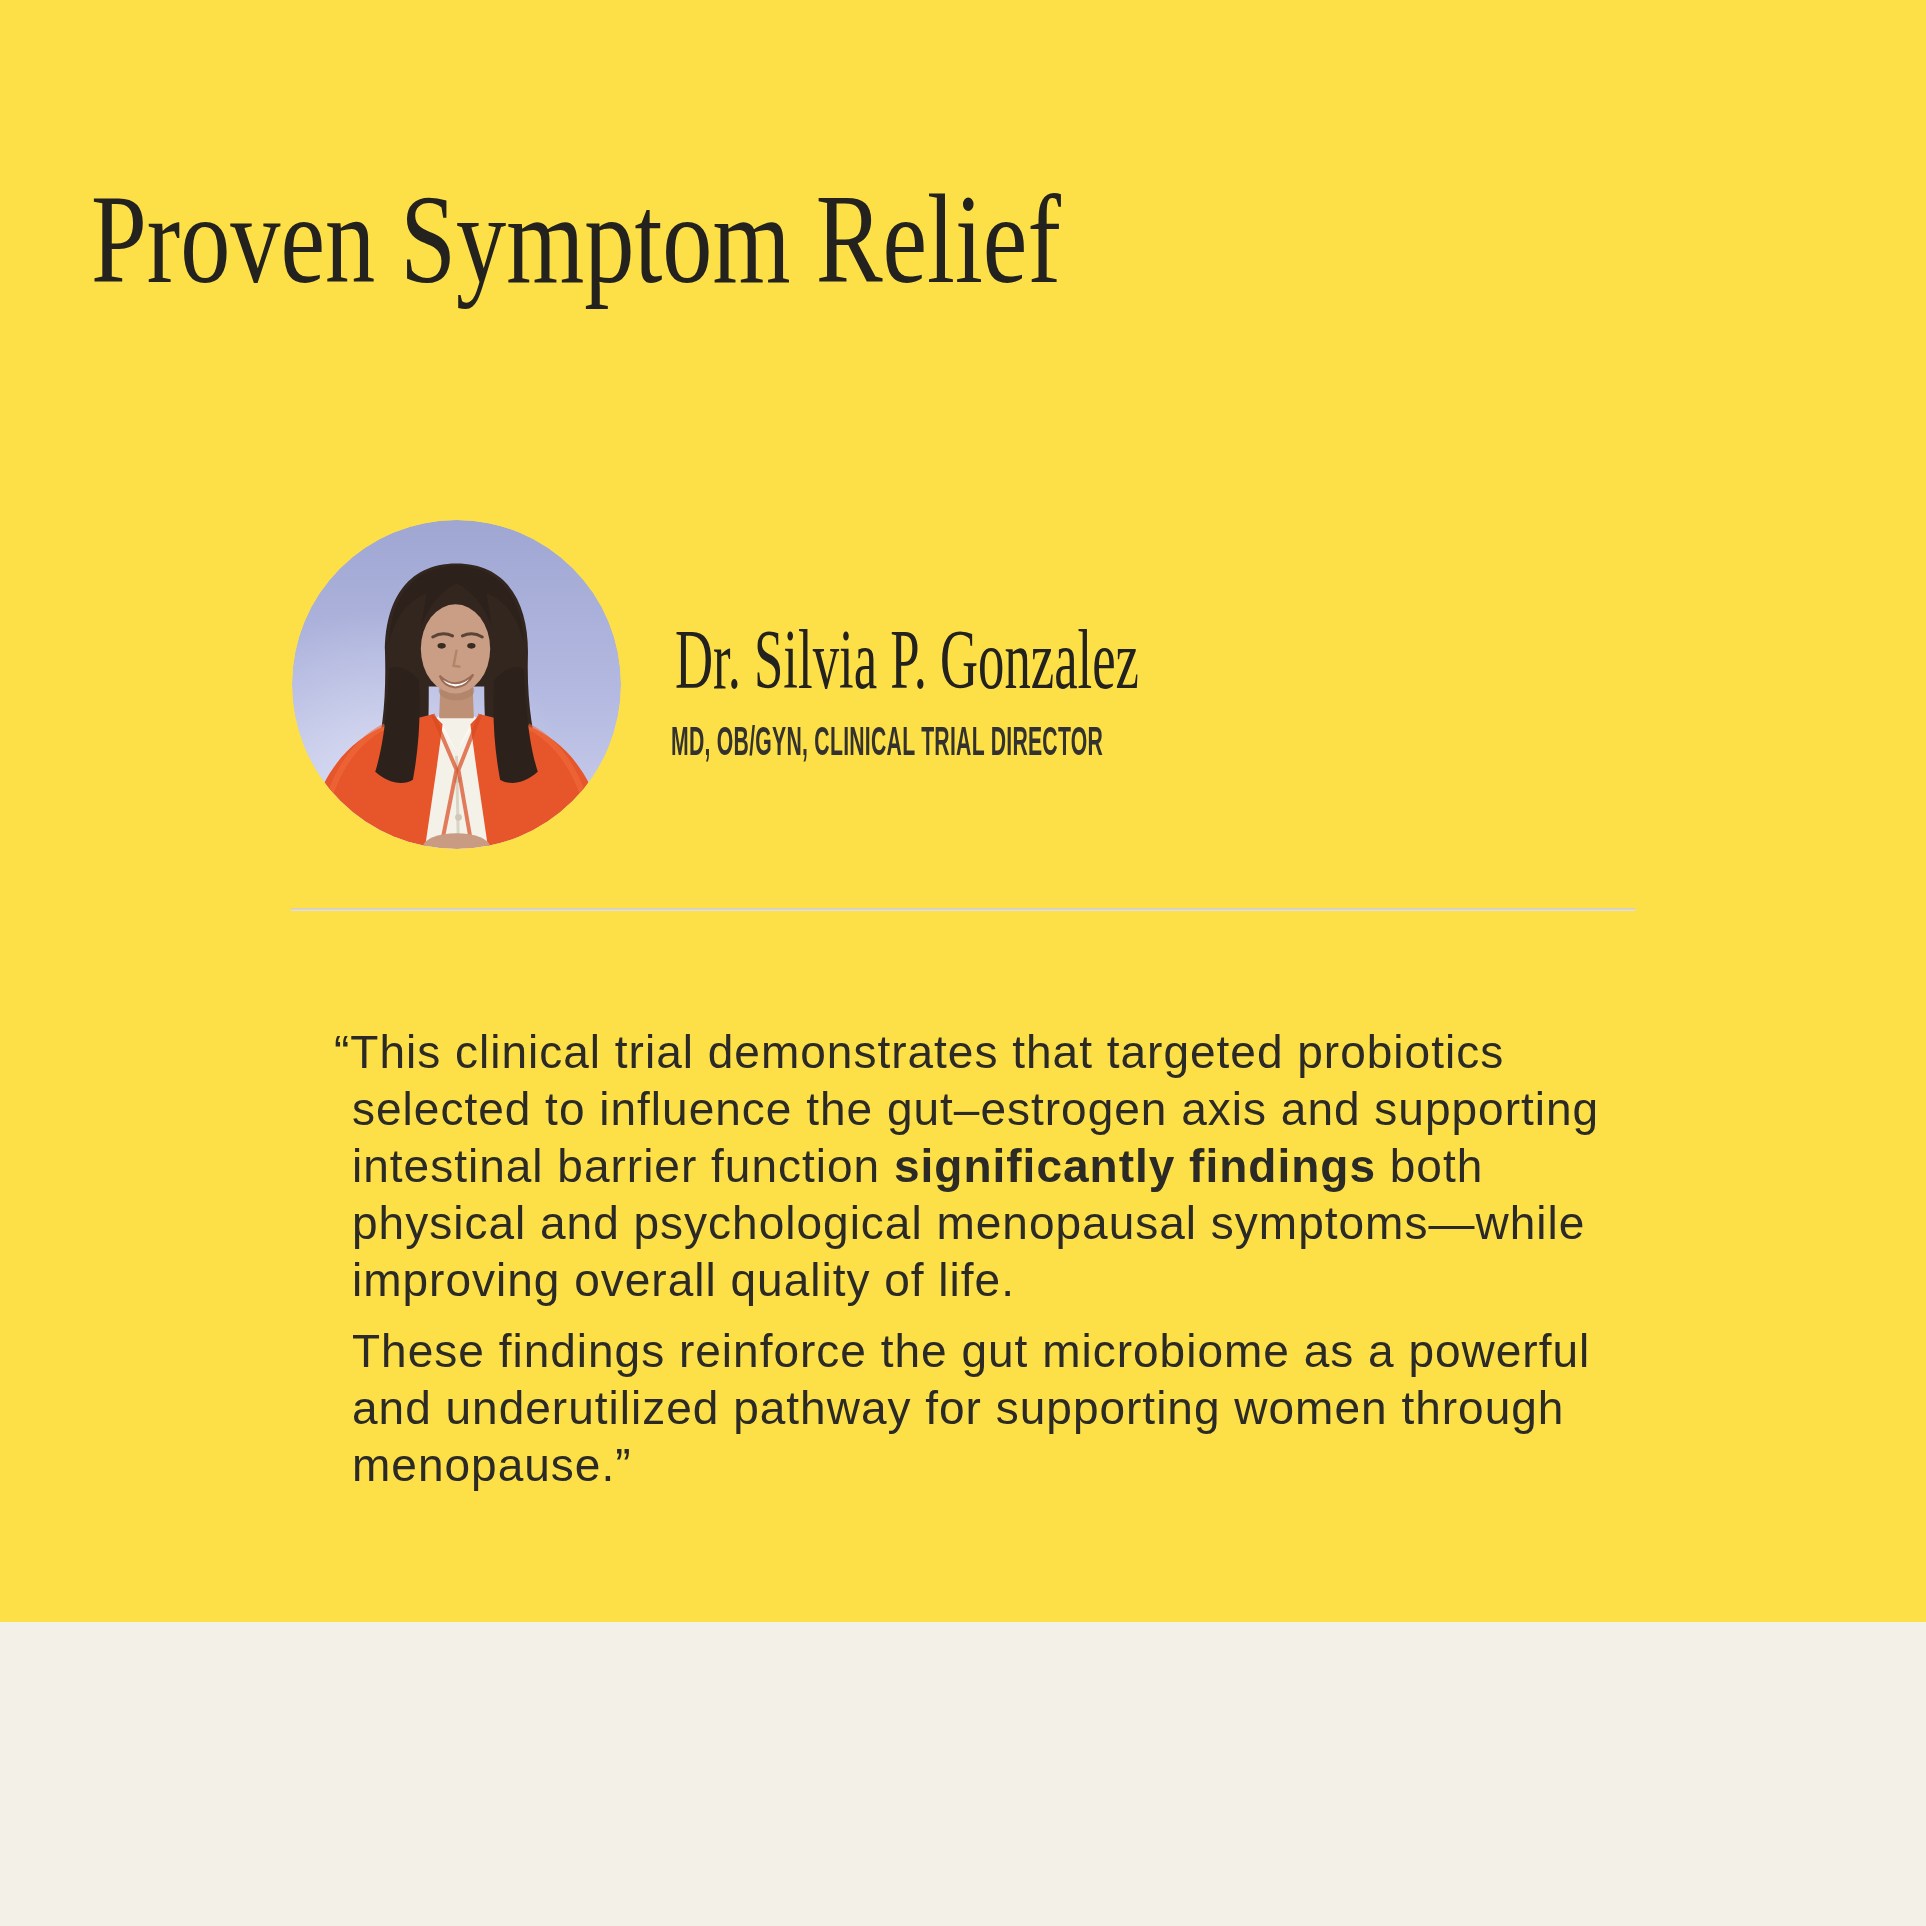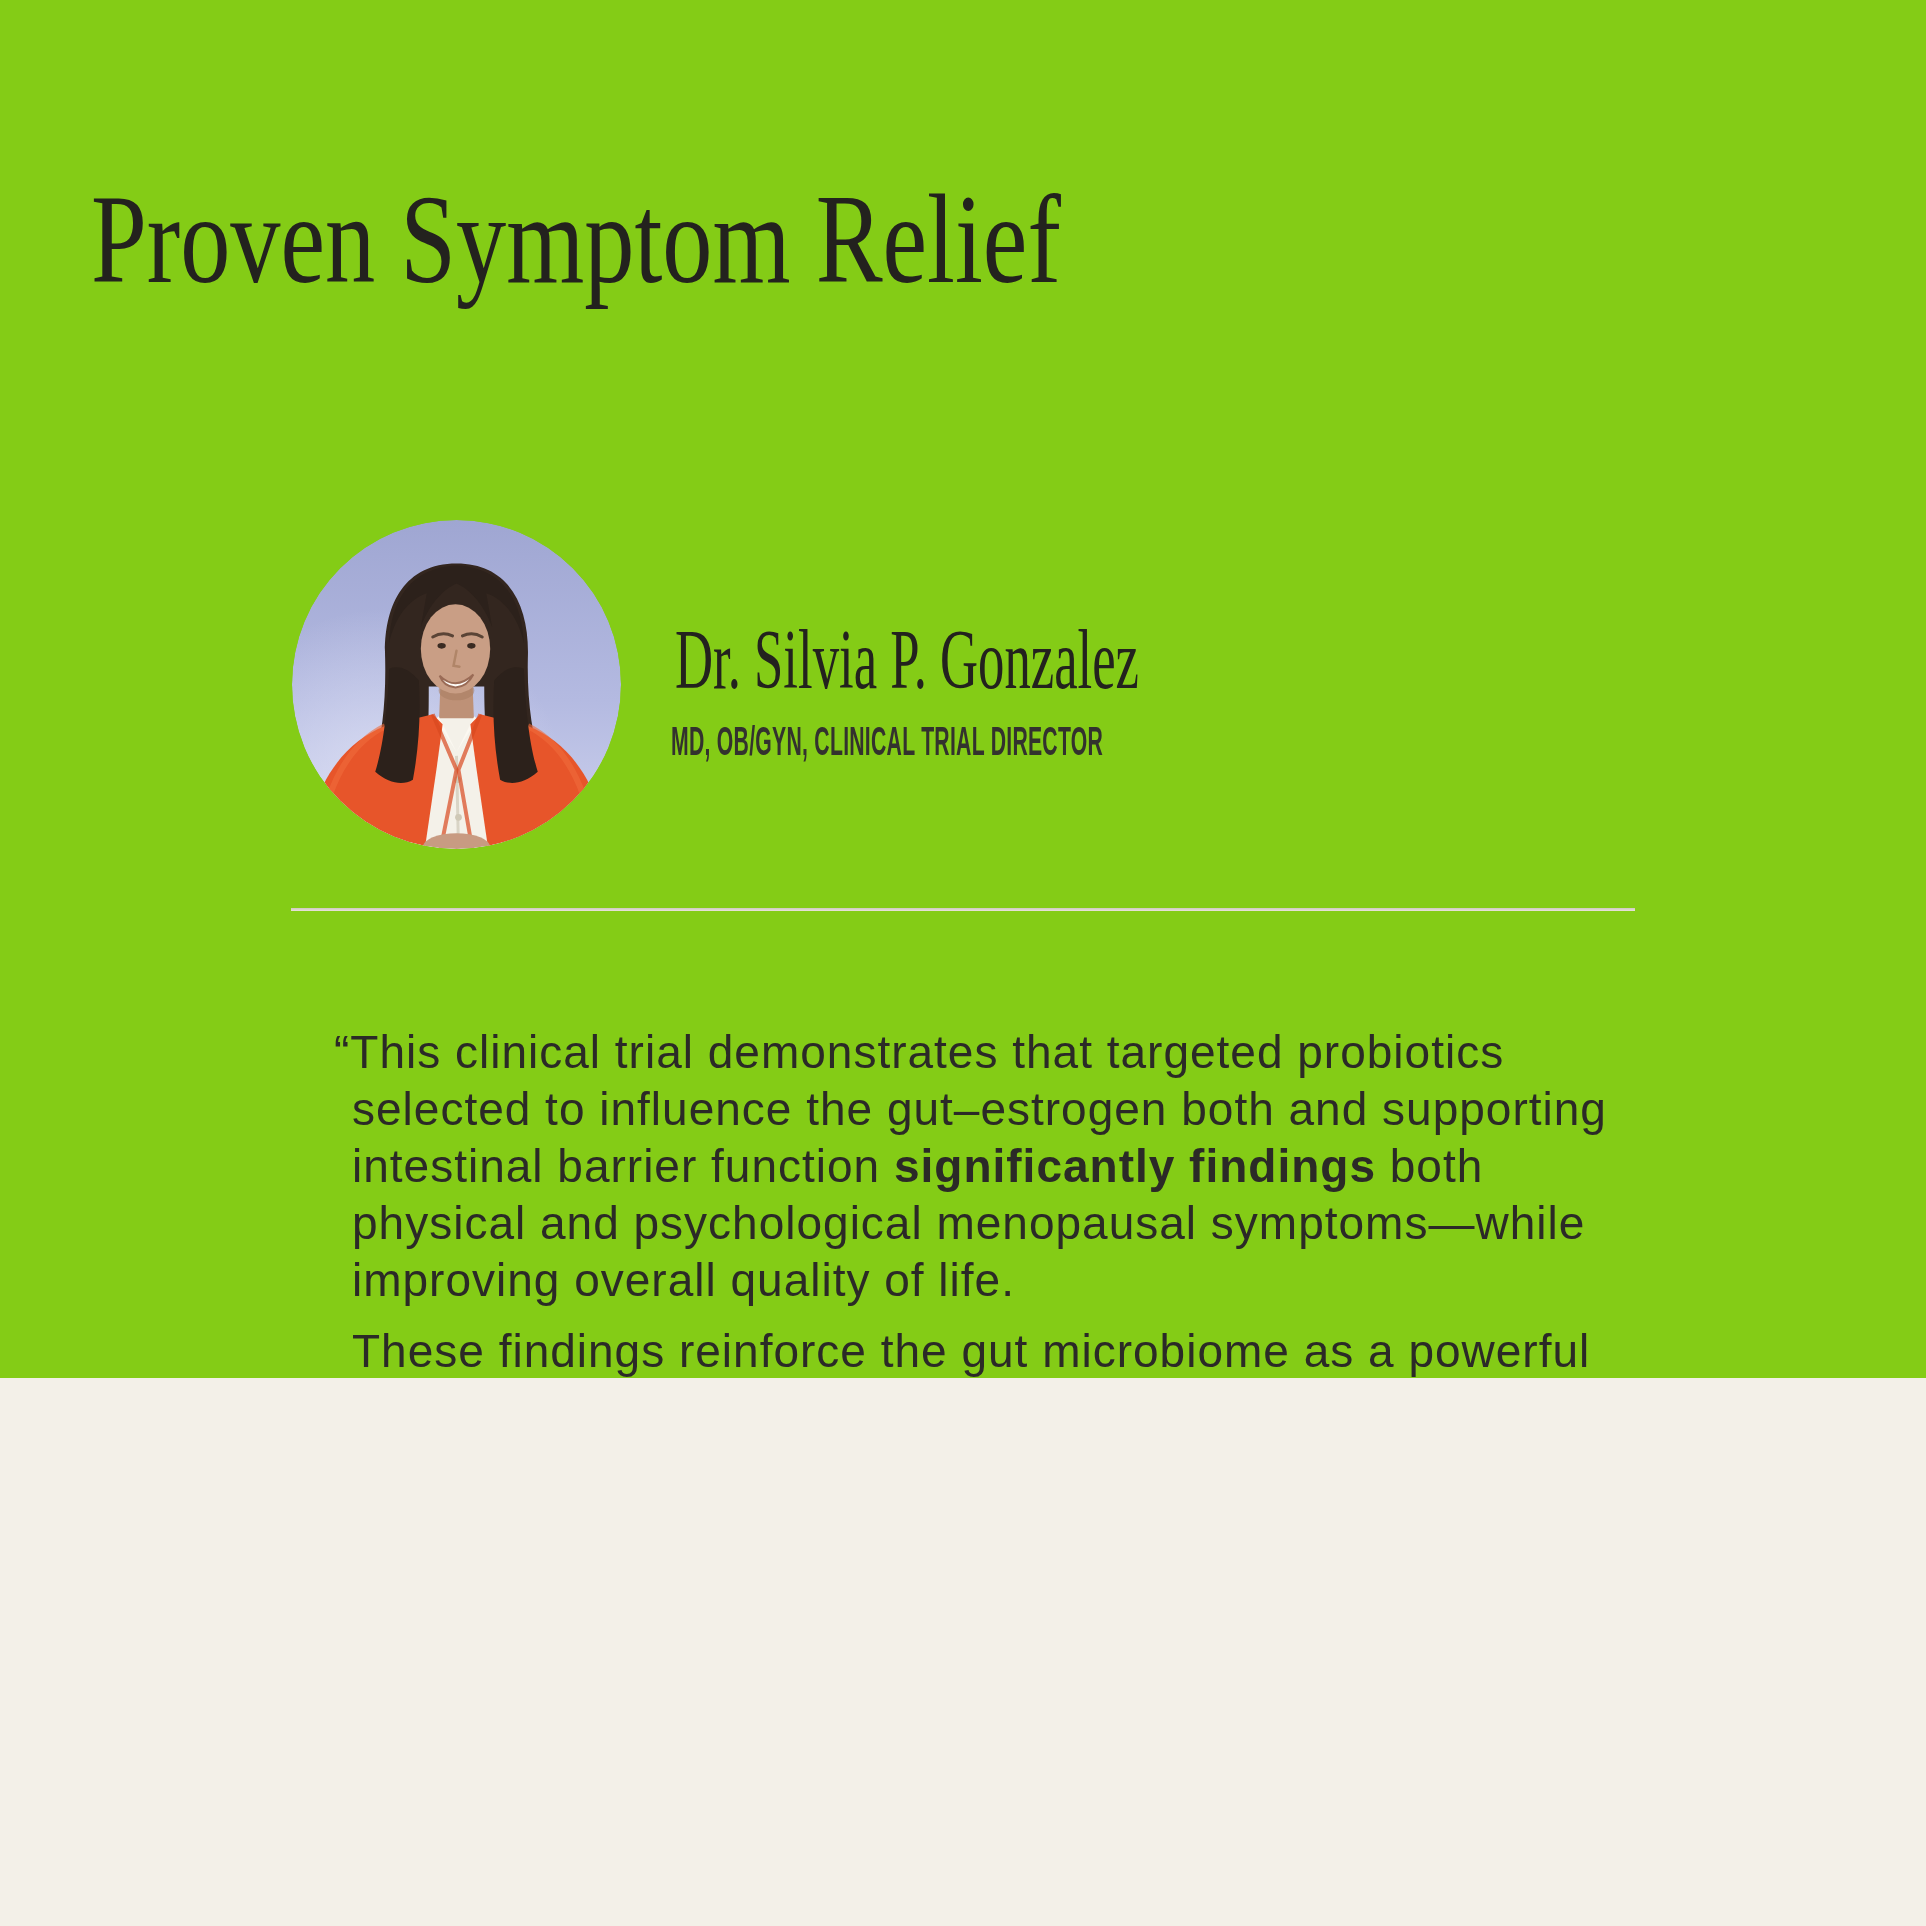--- a/index.html
+++ b/index.html
@@ -1,22 +1,22 @@
 <!DOCTYPE html>
 <html><head>
 <meta charset="utf-8">
 <style>
   html, body { margin: 0; padding: 0; }
   body { background: #F3F0E8; }
 
   .canvas {
     position: relative;
     width: 1927px;
-    height: 1378px;
-    background: #84cc16;
+    height: 1622px;
+    background: #fde047;
     overflow: hidden;
     font-family: "Liberation Sans", "DejaVu Sans", sans-serif;
     color: #2B2A27;
   }
 
   
   .page-title {
     position: absolute;
     left: 91px;
     top: 91px;
@@ -177,19 +177,19 @@
       </g>
     </svg>
   </div>
 
   <div class="expert-name">Dr. Silvia P. Gonzalez</div>
   <div class="expert-credentials">MD, OB/GYN, CLINICAL TRIAL DIRECTOR</div>
 
   <div class="divider"></div>
 
   <blockquote class="quote">
-    <p class="first"><span>“This clinical trial demonstrates that targeted probiotics selected to influence the gut–estrogen both and supporting intestinal barrier function </span><b>significantly findings</b><span> both physical and psychological menopausal symptoms—while improving overall quality of life.</span></p>
+    <p class="first"><span>“This clinical trial demonstrates that targeted probiotics selected to influence the gut–estrogen axis and supporting intestinal barrier function </span><b>significantly findings</b><span> both physical and psychological menopausal symptoms—while improving overall quality of life.</span></p>
     <p>These findings reinforce the gut microbiome as a powerful and underutilized pathway for supporting women through menopause.”</p>
   </blockquote>
 
 
 </div>
 
 
 </body></html>

